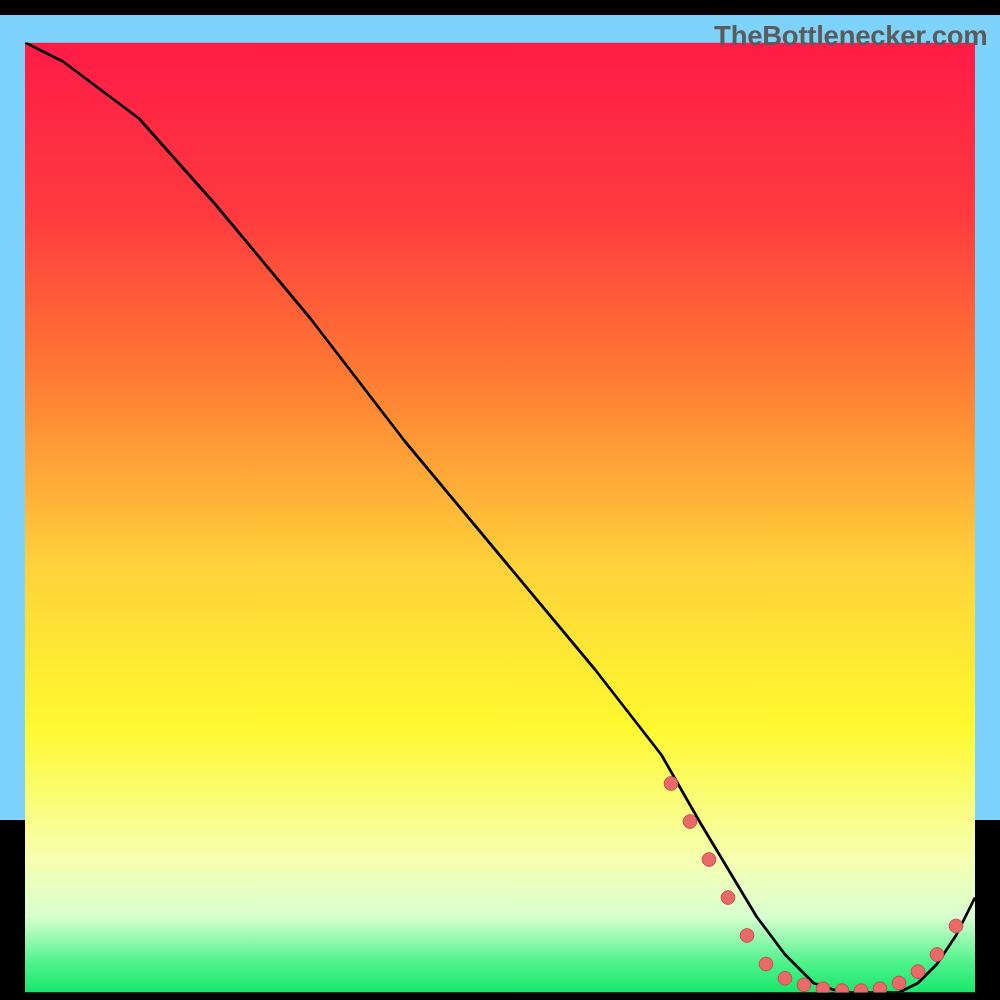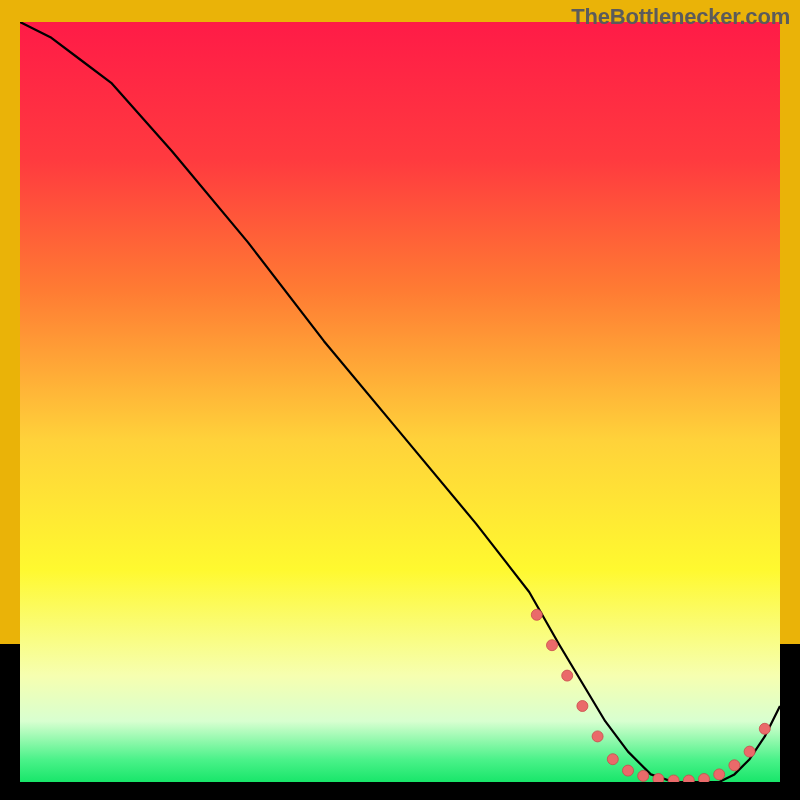--- a/index.html
+++ b/index.html
@@ -8,21 +8,22 @@
     width: 800px;
     height: 800px;
     background: #000;
     font-family: Arial, Helvetica, sans-serif;
     overflow: hidden;
   }
   .frame {
     position: relative;
     width: 800px;
     height: 644px;
-    background: #eab308;
+    background: #7dd3fc;
+    margin-top: 12px;
   }
   .watermark {
     position: absolute;
     top: 4px;
     right: 10px;
     font-size: 22px;
     font-weight: 600;
     color: #5b5b5b;
     letter-spacing: -0.2px;
     z-index: 10;

